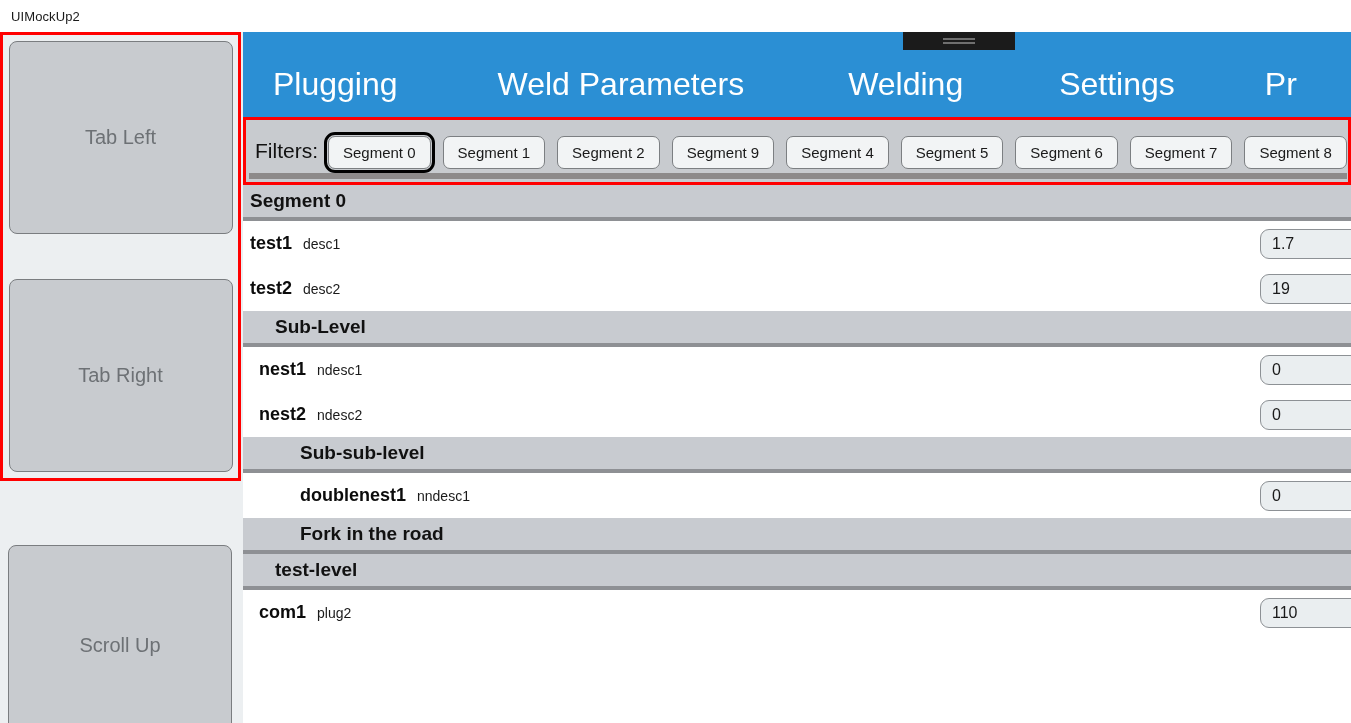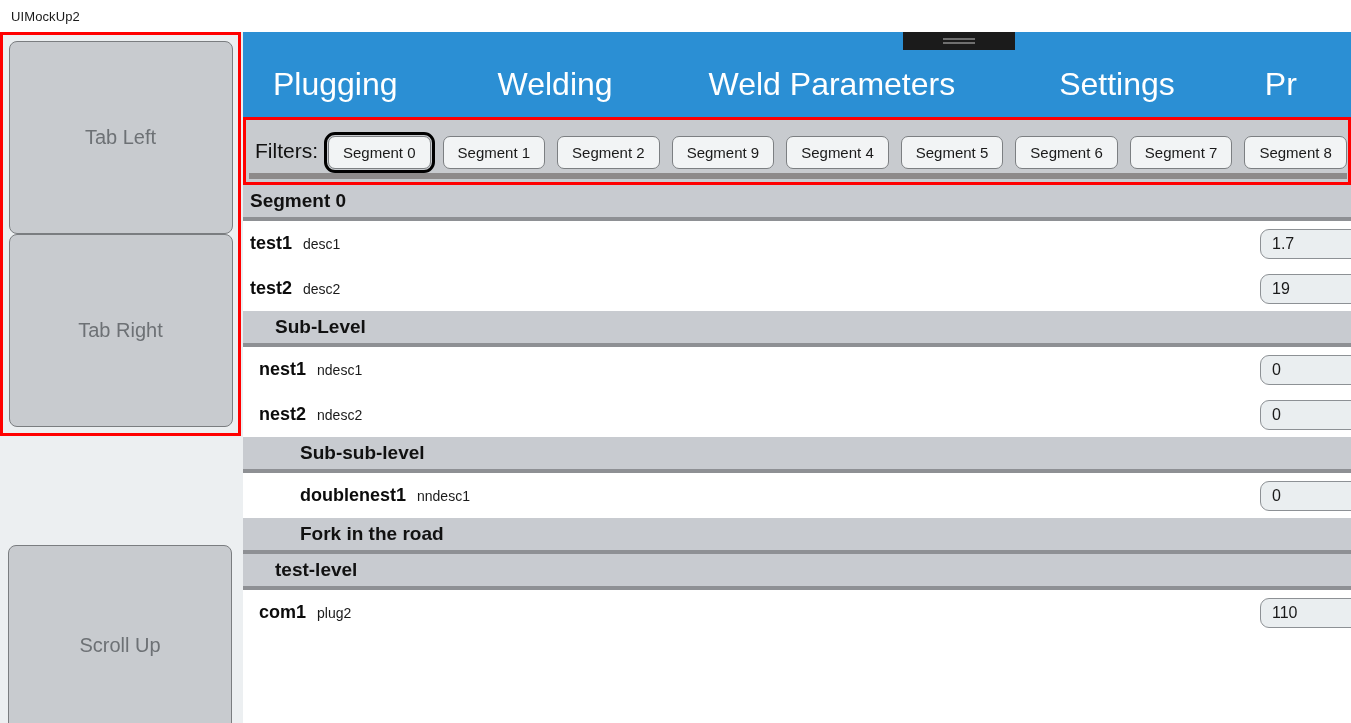--- a/index.html
+++ b/index.html
@@ -50,21 +50,21 @@
     background: #c8cbcf;
     border: 1.5px solid #7a7d80;
     border-radius: 8px;
     color: #6d7175;
     font-size: 20px;
     display: flex; align-items: center; justify-content: center;
     margin: 0 auto;
     font-family: "Liberation Sans", sans-serif;
   }
   .side-btn.tabl { height: 193px; }
-  .side-btn.tabr { height: 193px; }
+  .side-btn.tabr { height: 193px; margin-top: 45px; }
   .side-btn.scrollup {
     height: 201px;
     position: absolute; left: 8px; top: 513px;
     width: 224px;
     margin: 0;
   }
 
   
   .main {
     position: absolute; left: 243px; top: 32px;
@@ -242,22 +242,22 @@
       <div class="side-btn tabr">Tab Right</div>
     </div>
     <div class="side-btn scrollup">Scroll Up</div>
   </div>
 
   <div class="main">
 
     <div class="navbar">
       <div class="nav-inner">
         <div class="nav-item n0">Plugging</div>
+        <div class="nav-item n2">Weld Parameters</div>
         <div class="nav-item n1">Welding</div>
-        <div class="nav-item n2">Weld Parameters</div>
         <div class="nav-item n3">Settings</div>
         <div class="nav-item n4">Pr</div>
       </div>
       <div class="nav-handle">
         <i></i>
         <i></i>
       </div>
     </div>
 
     <div class="filterbar">

